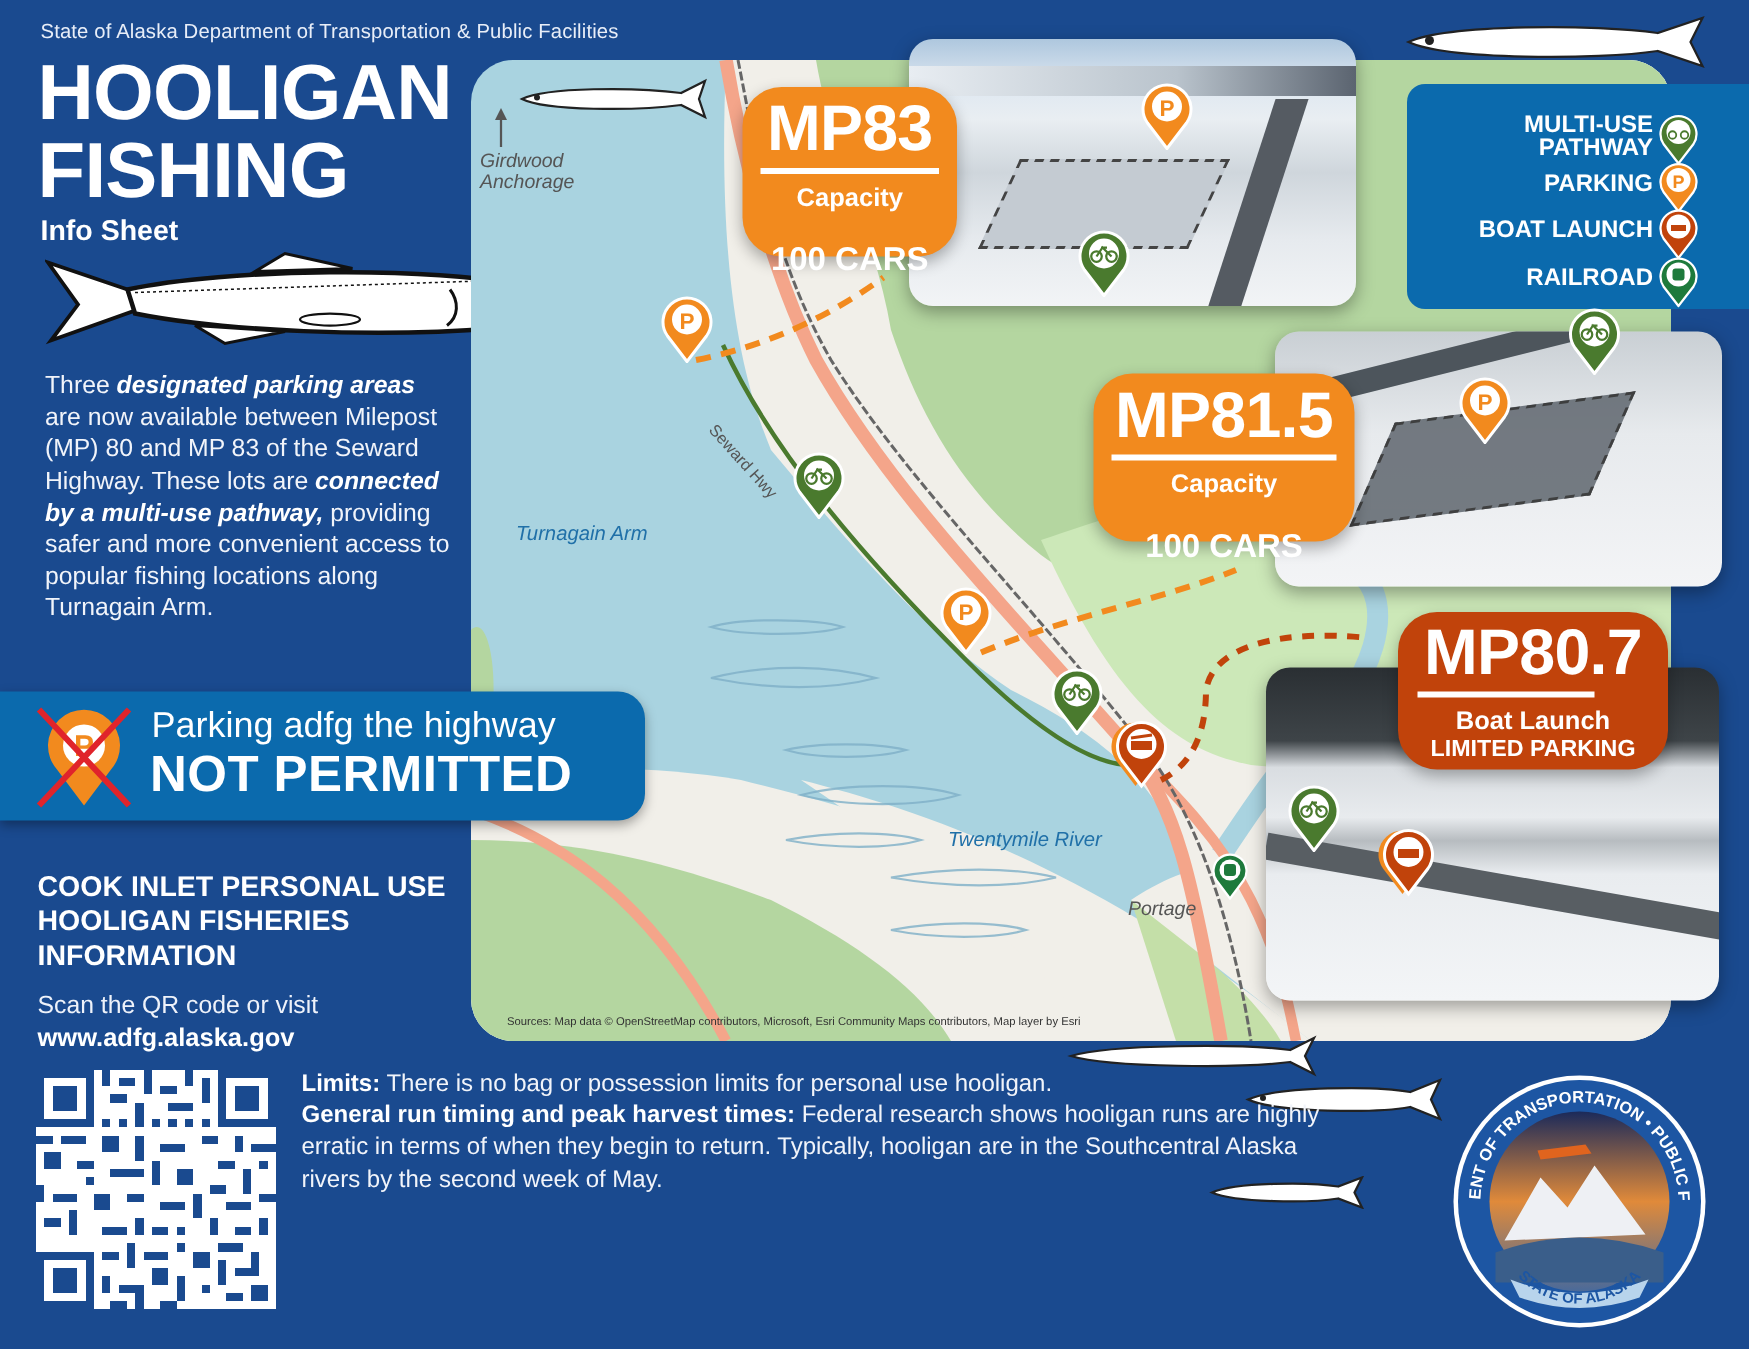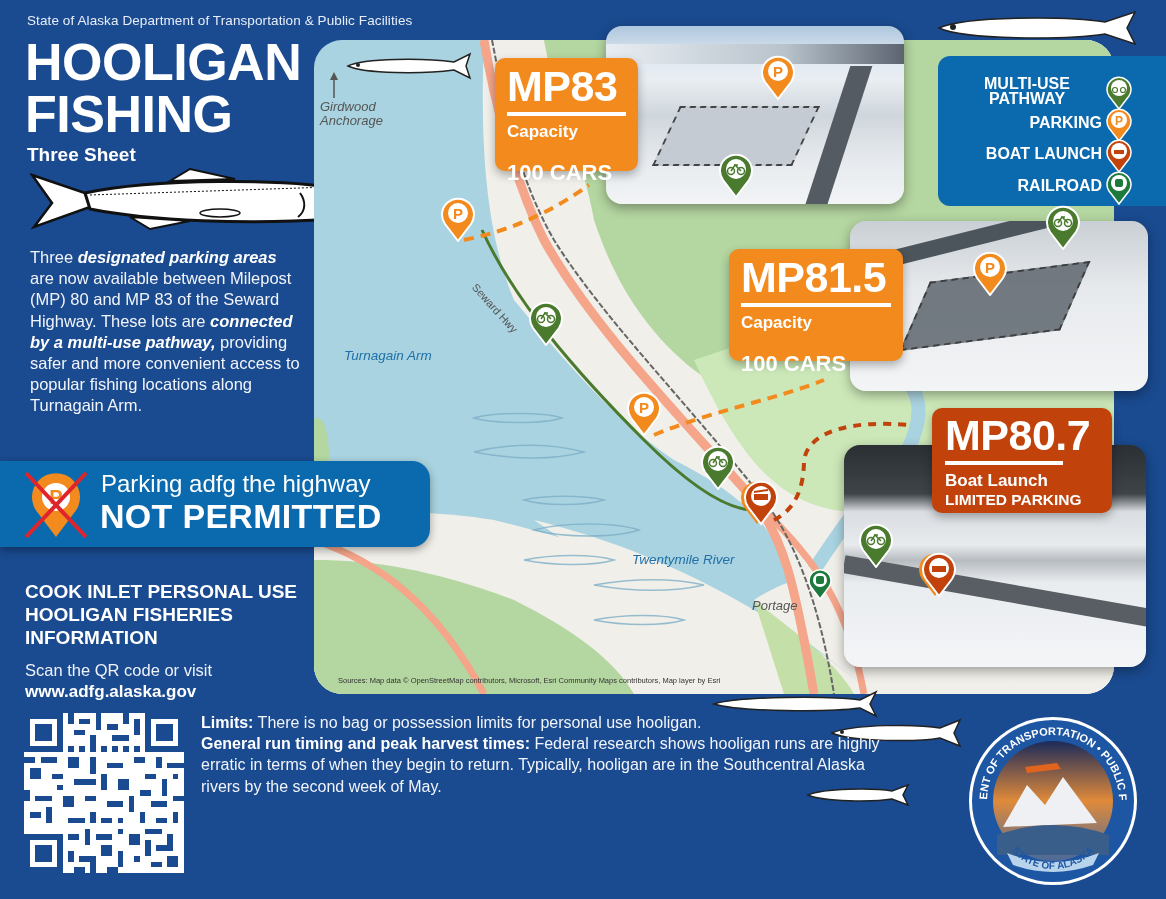--- a/index.html
+++ b/index.html
@@ -31,42 +31,42 @@
   .details { position: absolute; left: 201px; top: 712px; width: 700px; font-size: 16px; line-height: 21.2px; color: #f1f4fa; }
   .details b { font-weight: 800; color: #fff; }
 
   .map { position: absolute; left: 314px; top: 40px; width: 800px; height: 654px; border-radius: 28px; overflow: hidden; background: #a9d3e0; }
   .map svg { position: absolute; left: 0; top: 0; }
   .map-label { position: absolute; font-style: italic; font-size: 13.5px; color: #2070a8; }
   .map-label.gray { color: #555; font-size: 13px; }
   .map-credit { position: absolute; left: 24px; top: 636px; font-size: 7.5px; color: #333; }
 
   .legend { position: absolute; left: 938px; top: 56px; width: 228px; height: 150px; background: #0b6aad; border-radius: 12px 0 0 12px; }
-  .legend-item { position: absolute; right: 64px; font-weight: 800; font-size: 16px; text-align: center; line-height: 15px; }
+  .legend-item { position: absolute; right: 64px; font-weight: 800; font-size: 16px; text-align: right; line-height: 15px; }
   .legend-pin { position: absolute; right: 34px; }
 
   .photo { position: absolute; border-radius: 16px; overflow: hidden; box-shadow: 0 4px 12px rgba(0,0,0,.35); }
-  .callout { position: absolute; border-radius: 10px; box-shadow: 0 4px 10px rgba(0,0,0,.3); color: #fff; }
+  .callout { position: absolute; border-radius: 26px; box-shadow: 0 4px 10px rgba(0,0,0,.3); color: #fff; text-align: center; }
   .callout .mp { font-weight: 800; font-size: 43px; line-height: 46px; letter-spacing: -0.5px; }
   .callout .rule { height: 4px; background: #fff; margin: 3px 0 6px 0; }
   .callout .cap { font-weight: 700; font-size: 17px; line-height: 19px; }
   .callout .cars { font-weight: 800; font-size: 22px; line-height: 24px; margin-top: 20px; }
   .orange { background: #f28a1e; }
   .rust { background: #c1430b; }
 
   .pin { position: absolute; }
   .seal { position: absolute; left: 967px; top: 715px; width: 172px; height: 172px; }
 </style>
 </head>
 <body>
 
 <div class="agency">State of Alaska Department of Transportation &amp; Public Facilities</div>
 <div class="title1">HOOLIGAN</div>
 <div class="title2">FISHING</div>
-<div class="subtitle">Three Sheet</div>
+<div class="subtitle">Info Sheet</div>
 
 <svg class="fish" style="left:30px;top:165px" width="352" height="70" viewBox="0 0 352 70">
   <path d="M2 10 L55 28 L60 42 L4 62 L22 38 Z" fill="#fff" stroke="#111" stroke-width="2.5"></path>
   <path d="M55 28 C120 14 260 12 322 26 C340 30 350 36 348 40 C340 46 320 52 300 54 C220 60 120 56 60 44 Z" fill="#fff" stroke="#111" stroke-width="3"></path>
   <path d="M140 16 L160 4 L205 14 Z" fill="#fff" stroke="#111" stroke-width="2"></path>
   <path d="M100 52 L120 64 L160 56 Z" fill="#fff" stroke="#111" stroke-width="2"></path>
   <path d="M60 30 L300 22" stroke="#111" stroke-width="1" stroke-dasharray="2 2"></path>
   <ellipse cx="190" cy="48" rx="20" ry="4" fill="none" stroke="#111" stroke-width="1.5"></ellipse>
   <path d="M270 28 C276 36 276 46 268 52" fill="none" stroke="#111" stroke-width="2"></path>
   <circle cx="325" cy="34" r="6" fill="#fff" stroke="#111" stroke-width="2"></circle>

